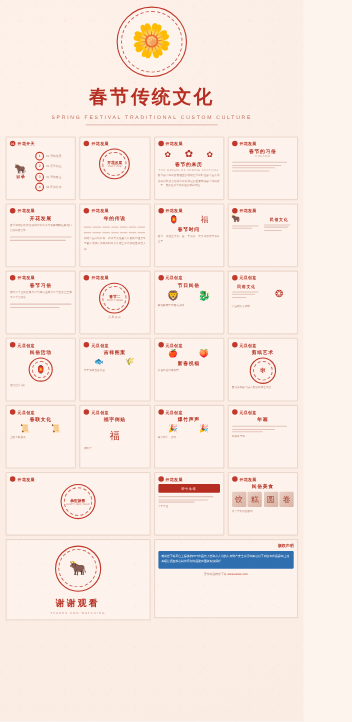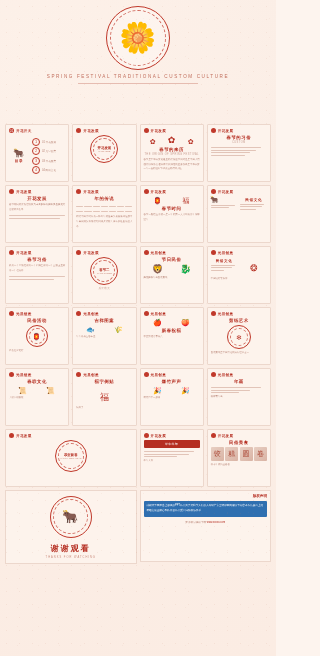--- a/index.html
+++ b/index.html
@@ -186,20 +186,21 @@
 </head>
 <body>
 
 <div class="page">
   <div class="speckle"></div>
 
   <div class="cover">
     <div class="cover-emblem">
       <div class="ox">🌼</div>
     </div>
+    <div class="cover-title">春节传统文化</div>
     <div class="cover-sub">SPRING FESTIVAL TRADITIONAL CUSTOM CULTURE</div>
     <div class="cover-rule"></div>
   </div>
 
   <div class="grid">
 
     <div class="slide">
       <div class="chip">
         <span class="dot">01</span>
         <span class="chip-label">开花开天</span>

